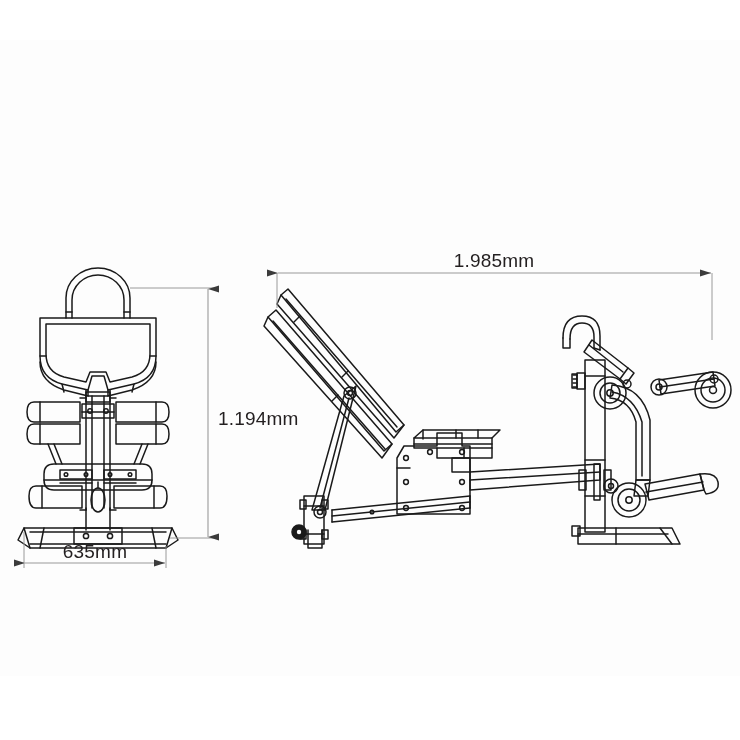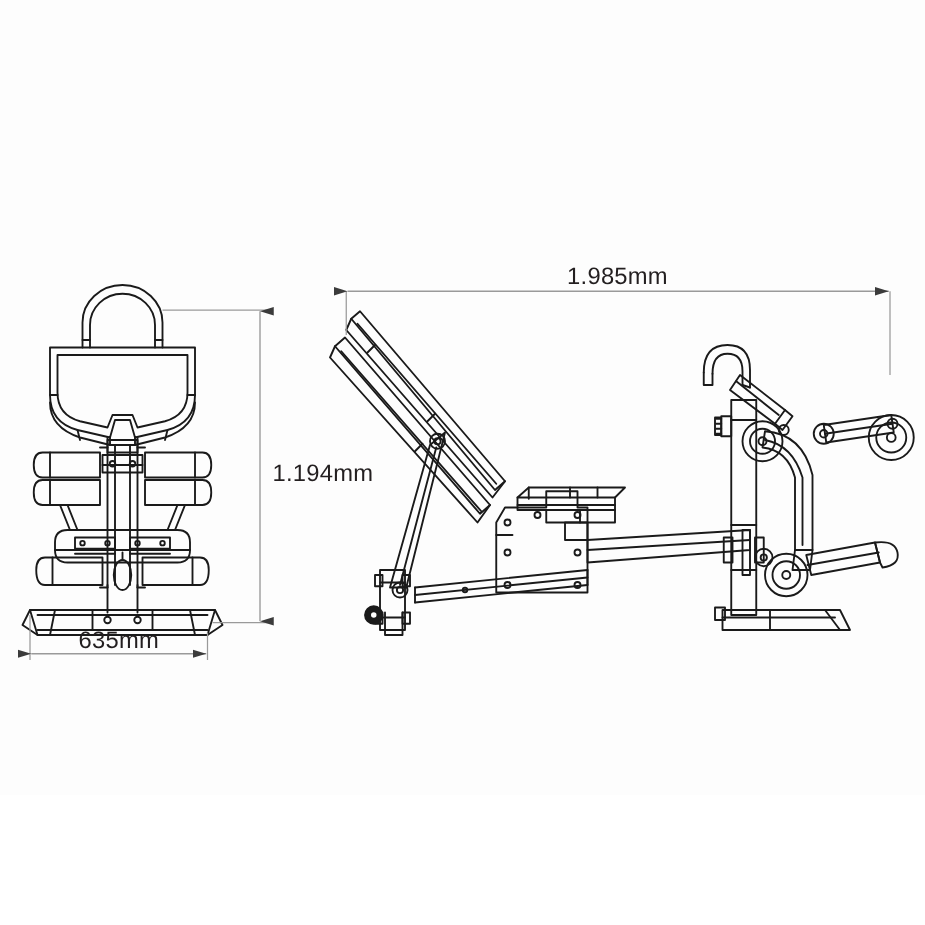--- a/index.html
+++ b/index.html
@@ -10,20 +10,21 @@
   }
   body {
     font-family: "Liberation Sans", sans-serif;
   }
   #stage {
     position: relative;
     width: 740px;
     height: 636px;
     background: #fdfdfd;
     overflow: hidden;
+    margin-top: 40px;
   }
   #drawing-svg {
     position: absolute;
     left: 0;
     top: 0;
     width: 740px;
     height: 740px;
     display: block;
   }
   .dim-text {

